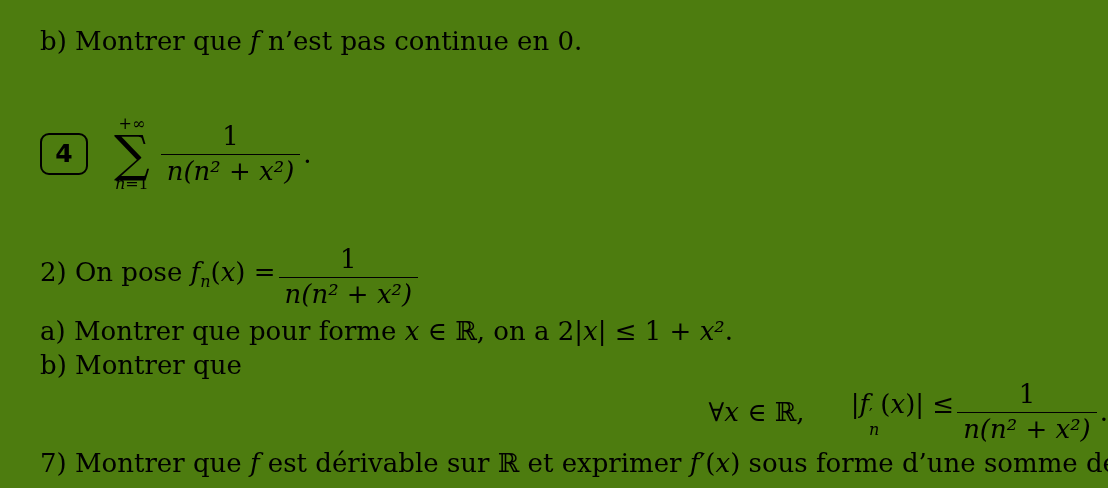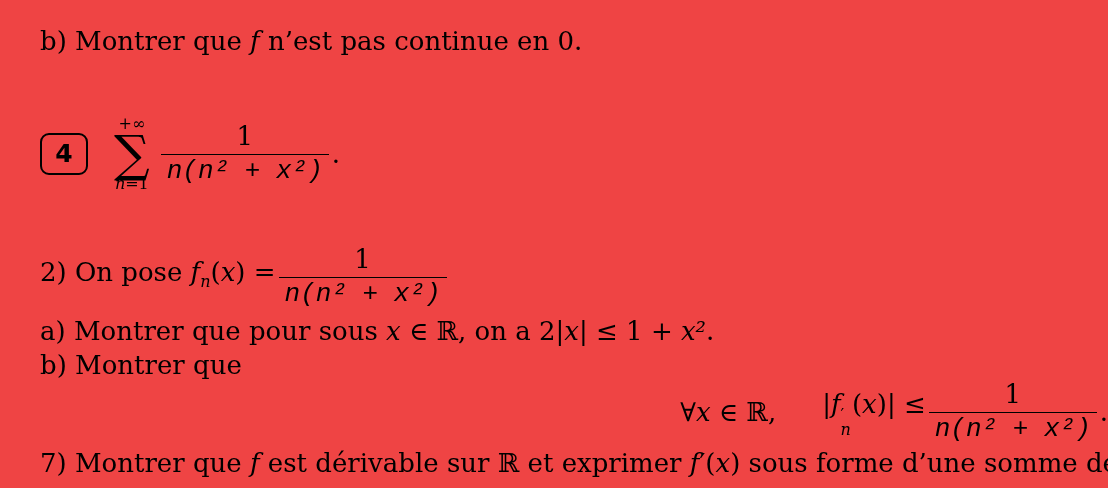--- a/index.html
+++ b/index.html
@@ -1,40 +1,40 @@
 <!DOCTYPE html>
 <html><head>
 <meta charset="utf-8">
 <style>
   html,body{margin:0;padding:0;background:#ffffff;}
   .page{
     position:relative;
     width:1108px;height:488px;
-    background:#ef4444;color:#000000;
+    background:#4d7c0f;color:#000000;
     font-family:"DejaVu Serif","DejaVu Sans",serif;
     font-size:26px;line-height:34px;
     overflow:hidden;
   }
   .abs{position:absolute;left:40px;white-space:nowrap;}
   .row{display:flex;align-items:center;}
   .it{font-style:italic;}
   .numbox{
     display:inline-flex;align-items:center;justify-content:center;
     width:44px;height:38px;
     border:2px solid #000;border-radius:9px;
     font-family:"DejaVu Sans",sans-serif;font-weight:bold;font-size:25px;
     margin-right:24px;flex:0 0 auto;
   }
   .textrun{white-space:nowrap;}
   .sum{display:inline-flex;flex-direction:column;align-items:center;line-height:1;margin:0 8px 0 2px;}
   .sum .limit{font-size:16px;line-height:1.1;}
   .sum .sigma{font-size:50px;line-height:0.85;}
   .frac{display:inline-flex;flex-direction:column;text-align:center;margin:0 3px;line-height:1.15;}
   .frac .num{padding:0 4px 2px 4px;}
-  .frac .den{border-top:1.6px solid #000;padding:2px 6px 0 6px;font-family:Liberation Mono, monospace;}
+  .frac .den{border-top:1.6px solid #000;padding:2px 6px 0 6px;}
   .subn{font-size:16px;font-style:italic;vertical-align:-6px;}
   .supsub{
     display:inline-flex;flex-direction:column;align-items:flex-start;
     font-size:16px;line-height:0.9;vertical-align:-7px;margin-right:1px;
   }
   .gap{display:inline-block;width:46px;}
   .center-row{left:0;right:0;justify-content:center;}
 </style>
 </head>
 <body>
@@ -62,21 +62,21 @@
 
   <div class="abs row" style="top:242px;height:70px;align-items:center;">
     <span class="textrun"><span>2) On pose </span><span class="it">f</span><span class="subn">n</span><span>(</span><span class="it">x</span><span>) = </span></span>
     <span class="frac">
       <span class="num">1</span>
       <span class="den it">n(n² + x²)</span>
     </span>
   </div>
 
   <div class="abs" style="top:314px;">
-    <span>a) Montrer que pour sous </span><span class="it">x</span><span> ∈ ℝ, on a 2|</span><span class="it">x</span><span>| ≤ 1 + </span><span class="it">x²</span><span>.</span>
+    <span>a) Montrer que pour forme </span><span class="it">x</span><span> ∈ ℝ, on a 2|</span><span class="it">x</span><span>| ≤ 1 + </span><span class="it">x²</span><span>.</span>
   </div>
 
   <div class="abs" style="top:348px;">
     <span>b) Montrer que</span>
   </div>
 
   <div class="abs row center-row" style="top:378px;height:68px;justify-content:flex-end;">
     <span class="textrun"><span>∀</span><span class="it">x</span><span> ∈ ℝ,</span></span>
     <span class="gap"></span>
     <span class="textrun"><span>|</span><span class="it">f</span><span class="supsub">

